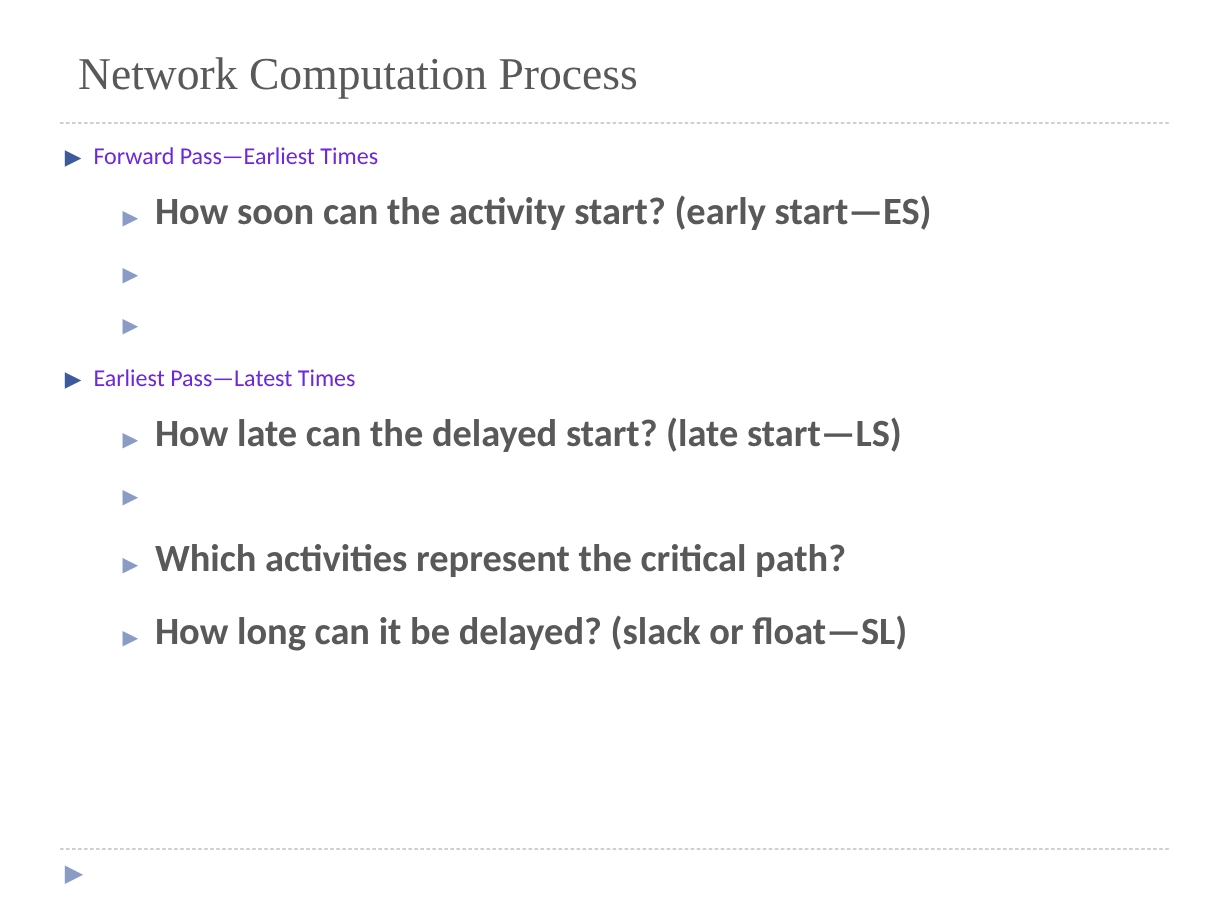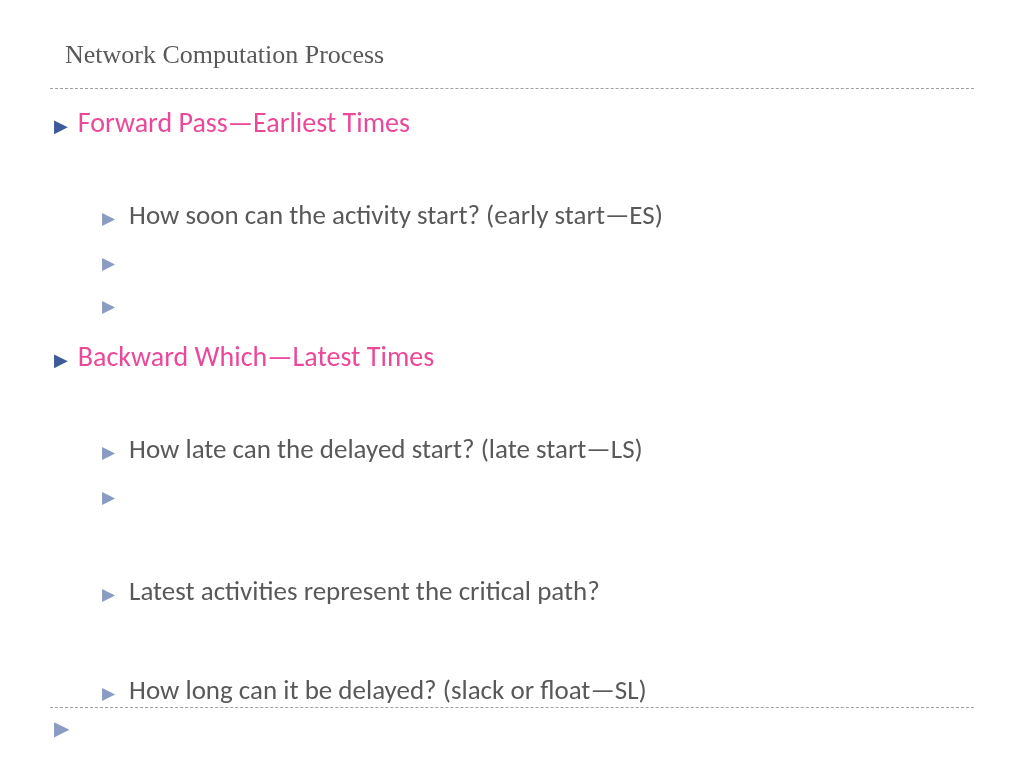--- a/index.html
+++ b/index.html
@@ -10,21 +10,21 @@
     body {
       width: 1024px;
       height: 768px;
       background: #ffffff;
       font-family: "Gill Sans", "Gill Sans MT", Calibri, sans-serif;
       padding: 40px 50px 30px 50px;
       position: relative;
     }
     .title {
       font-family: Georgia, "Times New Roman", serif;
-      font-size: 26px;
+      font-size: 38px;
       font-weight: 400;
       color: #595959;
       margin-left: 15px;
       margin-bottom: 18px;
     }
     .divider-top {
       border: none;
       border-top: 1px dashed #a0a0a0;
       margin-bottom: 16px;
     }
@@ -36,41 +36,40 @@
       align-items: baseline;
       margin-bottom: 14px;
     }
     .bullet-l1 .arrow {
       color: #3d5a9a;
       font-size: 18px;
       margin-right: 10px;
       flex-shrink: 0;
     }
     .bullet-l1 .text {
-      font-size: 28px;
-      color: #ec4899;
+      font-size: 20px;
+      color: #6d28d9;
       font-weight: 400;
     }
     .bullet-l2 {
       display: flex;
       align-items: baseline;
       margin-left: 48px;
       margin-bottom: 22px;
     }
     .bullet-l2 .arrow {
       color: #8a9bc4;
       font-size: 17px;
       margin-right: 14px;
       flex-shrink: 0;
     }
     .bullet-l2 .text {
-      font-size: 27px;
+      font-size: 32px;
       color: #595959;
-      font-weight: 400;
-      margin-top: 44px;
+      font-weight: 700;
     }
     .divider-bottom {
       position: absolute;
       bottom: 60px;
       left: 50px;
       right: 50px;
       border: none;
       border-top: 1px dashed #a0a0a0;
     }
     .footer-arrow {
@@ -99,32 +98,32 @@
   </div>
   <div class="bullet-l2">
     <span class="arrow">▶</span>
   </div>
   <div class="bullet-l2">
     <span class="arrow">▶</span>
   </div>
 
   <div class="bullet-l1">
     <span class="arrow">▶</span>
-    <span class="text">Backward Which—Latest Times</span>
+    <span class="text">Earliest Pass—Latest Times</span>
   </div>
   <div class="bullet-l2">
     <span class="arrow">▶</span>
     <span class="text">How late can the delayed start? (late start—LS)</span>
   </div>
   <div class="bullet-l2">
     <span class="arrow">▶</span>
   </div>
   <div class="bullet-l2">
     <span class="arrow">▶</span>
-    <span class="text">Latest activities represent the critical path?</span>
+    <span class="text">Which activities represent the critical path?</span>
   </div>
   <div class="bullet-l2">
     <span class="arrow">▶</span>
     <span class="text">How long can it be delayed? (slack or float—SL)</span>
   </div>
 
 </div>
 
 <hr class="divider-bottom">
 <span class="footer-arrow">▶</span>

